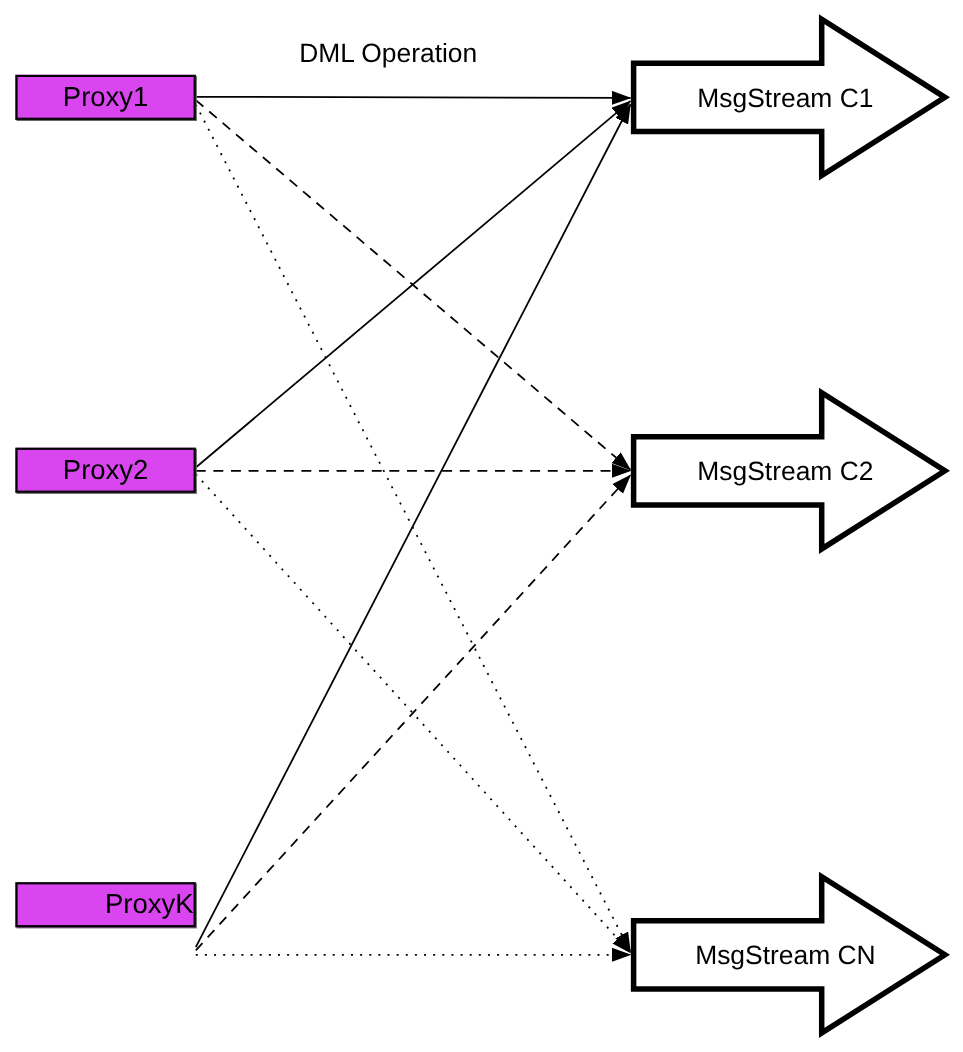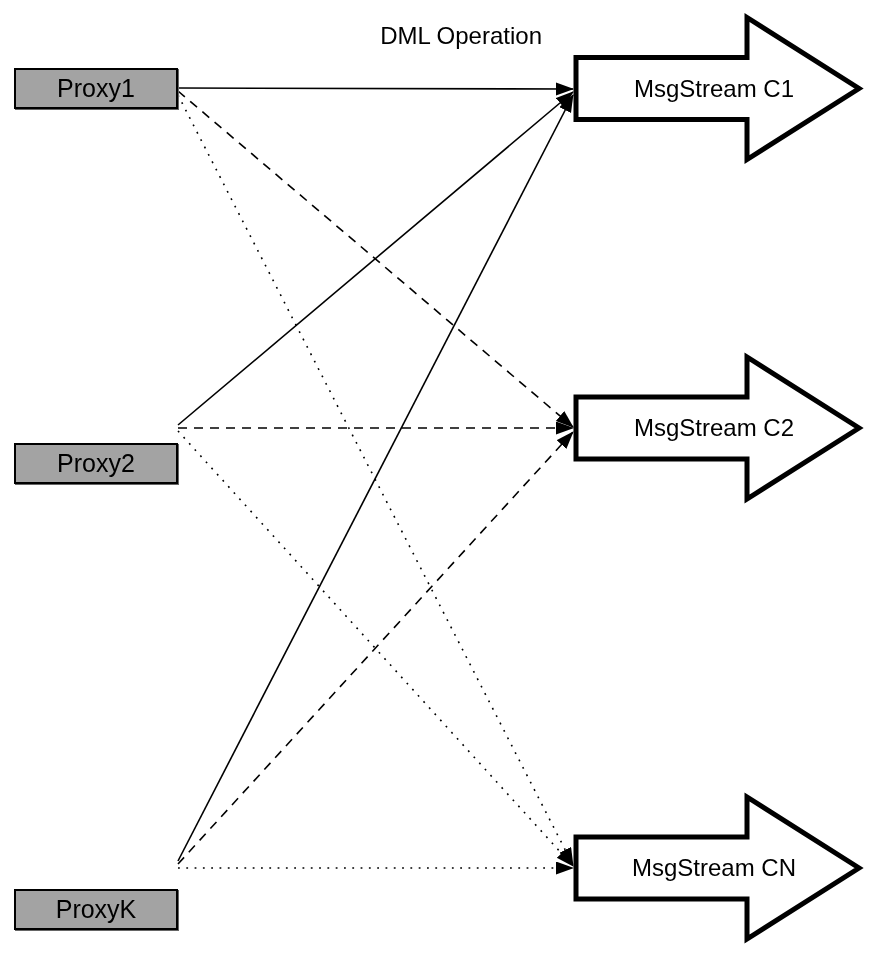--- a/index.html
+++ b/index.html
@@ -38,37 +38,37 @@
     font-size: 24px;
     fill: #000000;
     text-anchor: middle;
   }
   .proxy-node {
     position: absolute;
     left: 14px;
     width: 160px;
     height: 37px;
     border: 2px solid #000000;
-    background: #a3a3a3;
+    background: #d946ef;
     display: flex;
     align-items: center;
     justify-content: center;
     font-size: 25px;
     color: #000000;
     box-shadow: 1px 1px 0 #666666;
   }
   .proxy-1 { top: 68px; }
-  .proxy-2 { top: 407px; margin-top: 36px; }
-  .proxy-k { top: 889px; }
+  .proxy-2 { top: 407px; }
+  .proxy-k { top: 802px; justify-content: flex-end; }
   .edge-label {
     position: absolute;
     left: 272px;
-    top: 22px;
+    top: 35px;
     width: 270px;
-    text-align: right;
+    text-align: left;
     font-size: 24px;
     line-height: 28px;
     color: #000000;
   }
 </style>
 </head>
 <body>
 
 <div class="canvas">
 

